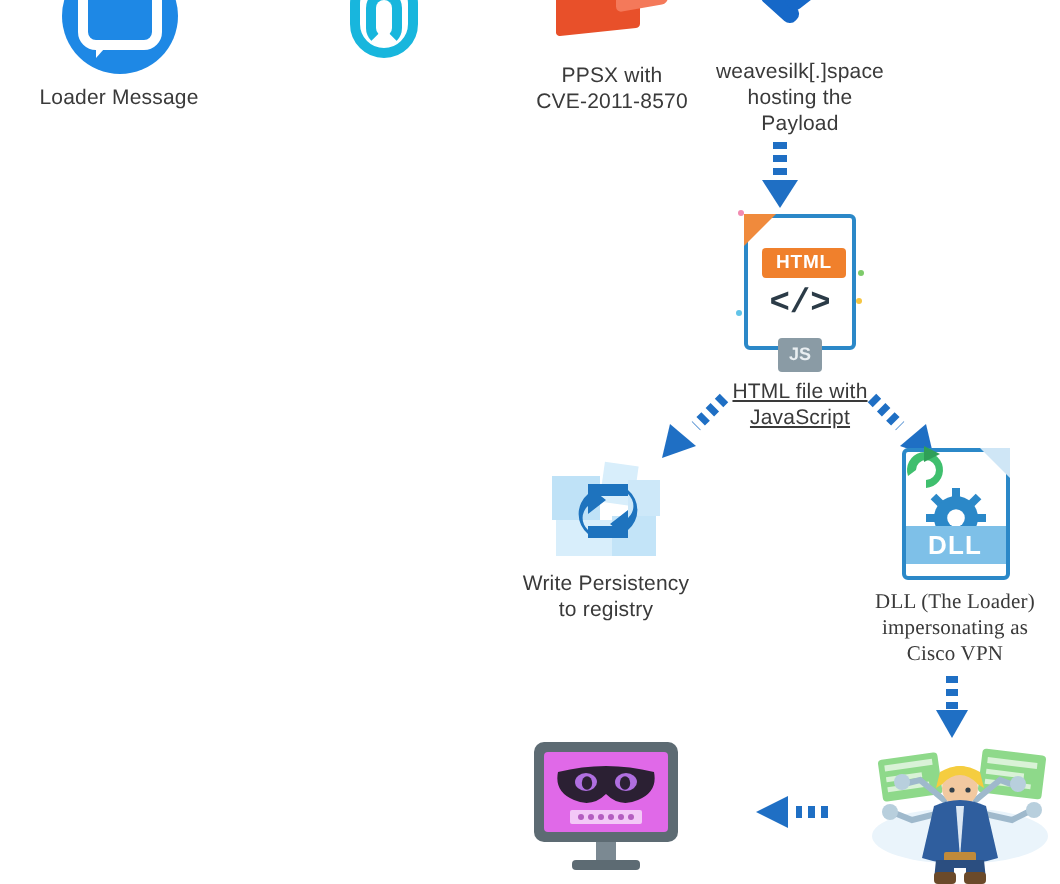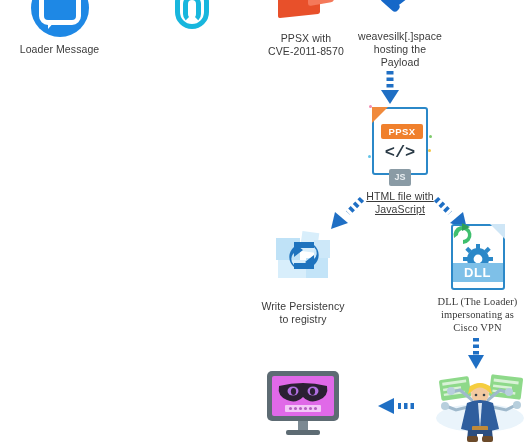--- a/index.html
+++ b/index.html
@@ -209,21 +209,21 @@
         <line x1="13" y1="1" x2="13" y2="20"></line>
       </g>
       <path d="M13 34 L4 20 L22 20 Z" fill="#1f6fc4"></path>
     </svg>
   </div>
 
   <div class="node" style="left:340px;top:104px;width:120px;">
     <div class="icon-wrap" style="height:74px;position:relative;">
       <div class="file">
         <div class="corner"></div>
-        <div class="html-badge">PPSX</div>
+        <div class="html-badge">HTML</div>
         <div class="code-glyph">&lt;/&gt;</div>
         <div class="js-tab">JS</div>
         <div class="dot" style="background:#f28bb0;left:-5px;top:-4px;"></div>
         <div class="dot" style="background:#7ecb6a;right:-6px;top:26px;"></div>
         <div class="dot" style="background:#f5c542;right:-5px;top:40px;"></div>
         <div class="dot" style="background:#62c4e8;left:-6px;top:46px;"></div>
       </div>
     </div>
     <div class="node-label" style="margin-top:12px;text-decoration:underline;">HTML file with
 JavaScript</div>
@@ -256,21 +256,21 @@
         <div class="sq" style="left:4px;top:30px;width:30px;height:18px;background:#d8eefb;"></div>
         <div class="sq" style="left:32px;top:28px;width:22px;height:20px;background:#c3e4f8;"></div>
         <svg class="reg-arrows" viewBox="0 0 46 40">
           <path d="M34 9 a13 13 0 0 1 0 20 L34 33 L25 26 L34 19 L34 23 a8 8 0 0 0 0 -12 Z" fill="#1e73be"></path>
           <path d="M14 31 a13 13 0 0 1 0 -20 L14 7 L23 14 L14 21 L14 17 a8 8 0 0 0 0 12 Z" fill="#1e73be"></path>
           <rect x="14" y="6" width="20" height="6" fill="#1e73be"></rect>
           <rect x="14" y="27" width="20" height="6" fill="#1e73be"></rect>
         </svg>
       </div>
     </div>
-    <div class="node-label" style="margin-top:16px;">Write Persistency
+    <div class="node-label" style="margin-top:2px;">Write Persistency
 to registry</div>
   </div>
 
   <div class="node" style="left:425px;top:222px;width:105px;">
     <div class="icon-wrap" style="height:70px;position:relative;">
       <div class="dll">
         <div class="fold"></div>
         <svg class="greenswirl" width="24" height="24" viewBox="0 0 24 24">
           <path d="M4 16 a9 9 0 1 1 9 6 L13 18 a5 5 0 1 0 -5 -5 Z" fill="#3fbf6e"></path>
           <path d="M12 1 L20 5 L12 9 Z" fill="#2f9f58"></path>

